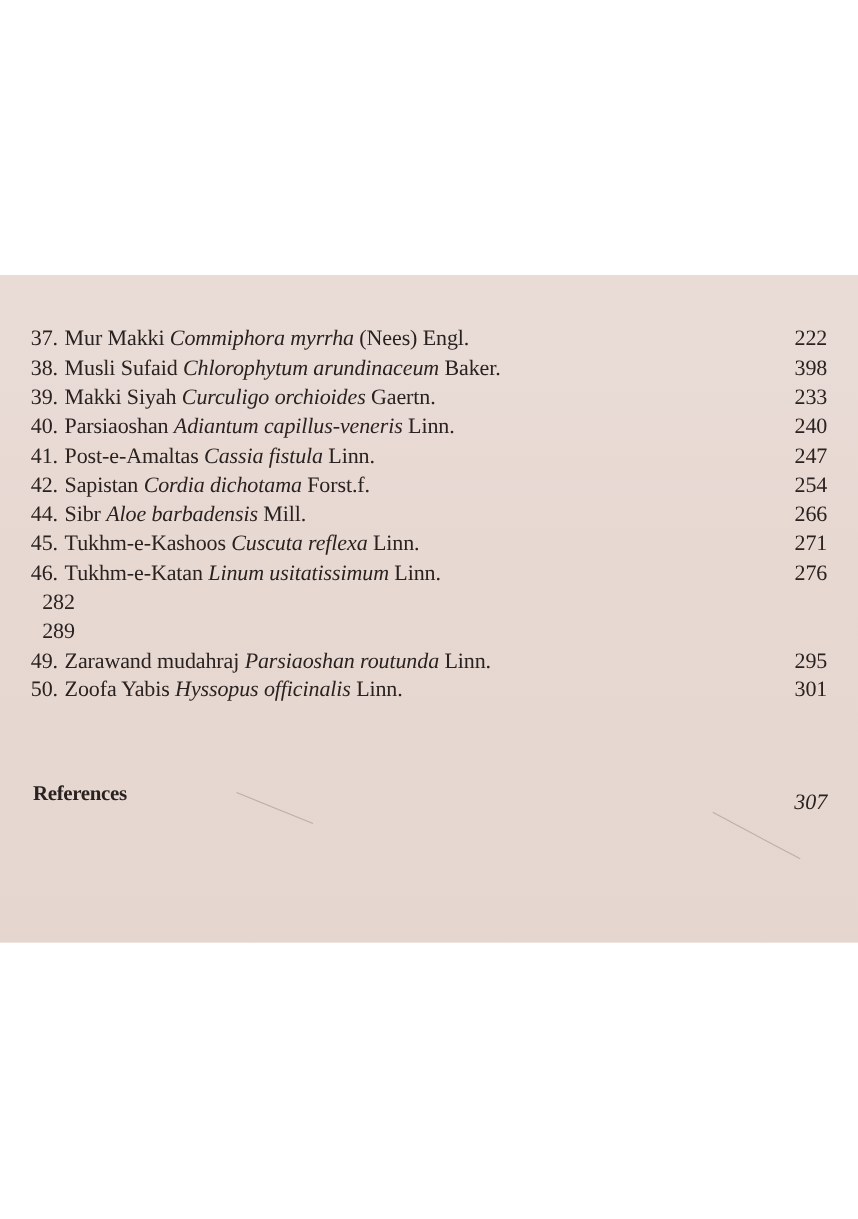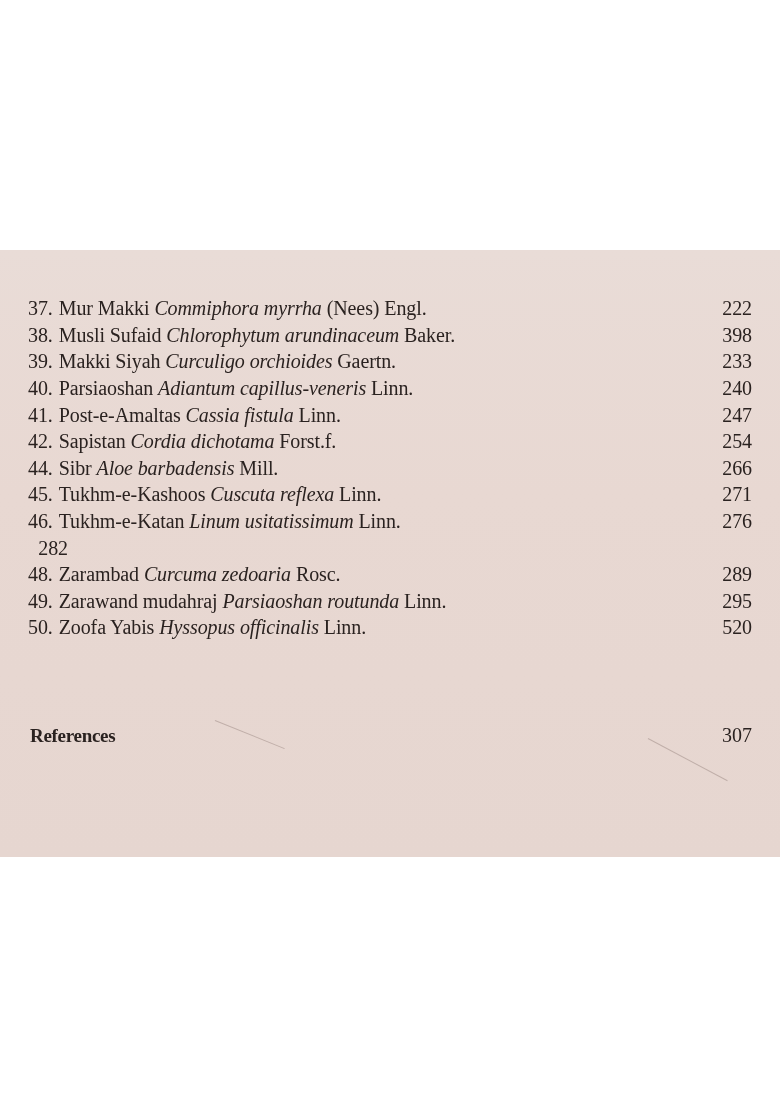--- a/index.html
+++ b/index.html
@@ -48,35 +48,36 @@
     .sci {
       font-style: italic;
     }
     .pg {
       text-align: right;
       min-width: 40px;
     }
     .refs {
       position: absolute;
       left: 30px;
-      top: 468px;
+      top: 452px;
       width: 722px;
       display: flex;
       justify-content: space-between;
-      align-items: flex-end;
+      align-items: center;
       font-size: 20px;
     }
     .refs-label {
       font-weight: bold;
       font-size: 19px;
       letter-spacing: -0.3px;
     }
     .refs-page {
       font-size: 20px;
-      margin-top: 6px;
+      margin-top: 16px;
+      font-style: italic;
     }
     .scratch {
       position: absolute;
       height: 1px;
       background: rgba(120, 100, 95, 0.35);
       transform-origin: left center;
     }
   </style>
 </head>
 <body>
@@ -119,30 +120,29 @@
         <span class="pg">271</span>
       </div>
       <div class="toc-row">
         <span class="entry"><span class="num">46.</span><span>Tukhm-e-Katan</span> <span class="sci">Linum usitatissimum</span> <span>Linn.</span></span>
         <span class="pg">276</span>
       </div>
       <div class="toc-row">
         <span class="pg">282</span>
       </div>
       <div class="toc-row">
-        <span class="entry"><span class="num">48.</span><span>Zarambad</span> <span class="sci">Curcuma zedoaria</span> <span>Rosc.</span></span>
         <span class="pg">289</span>
       </div>
       <div class="toc-row">
         <span class="entry"><span class="num">49.</span><span>Zarawand mudahraj</span> <span class="sci">Parsiaoshan routunda</span> <span>Linn.</span></span>
         <span class="pg">295</span>
       </div>
       <div class="toc-row">
         <span class="entry"><span class="num">50.</span><span>Zoofa Yabis</span> <span class="sci">Hyssopus officinalis</span> <span>Linn.</span></span>
-        <span class="pg">520</span>
+        <span class="pg">301</span>
       </div>
     </div>
 
   <div class="refs">
     <span class="refs-label">References</span>
     <span class="refs-page">307</span>
   </div>
 </div>
 
 </body></html>

